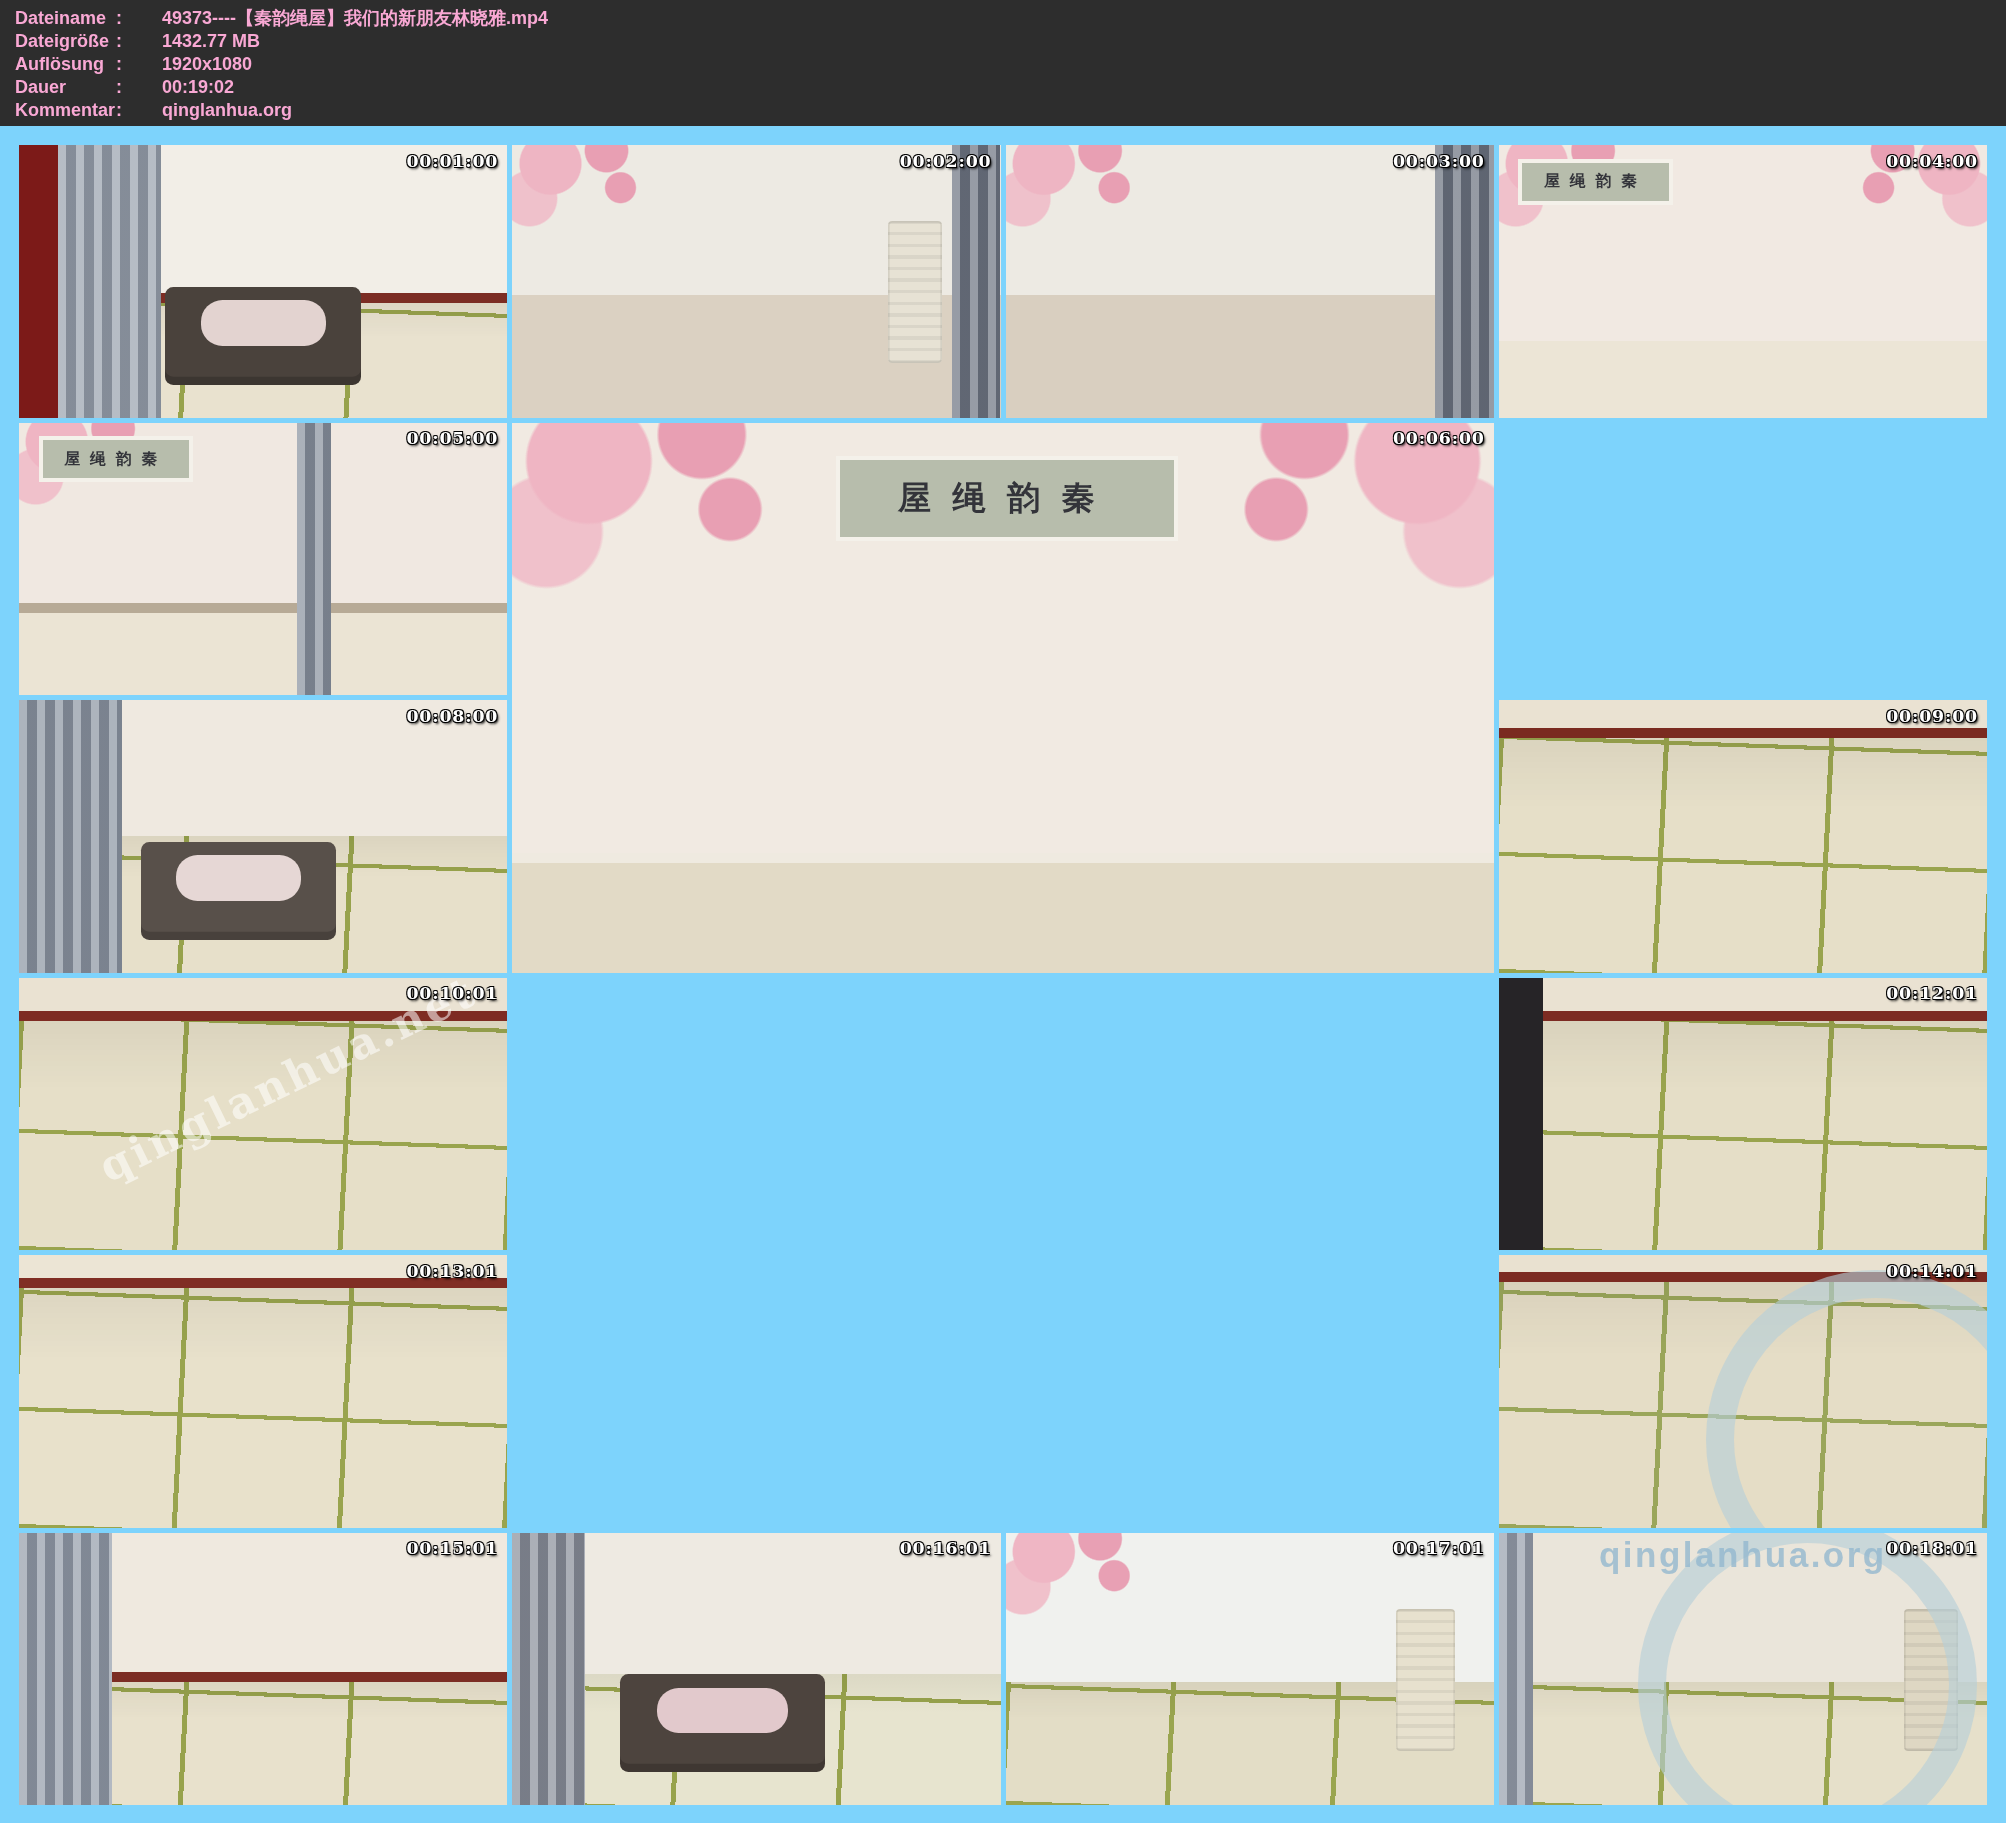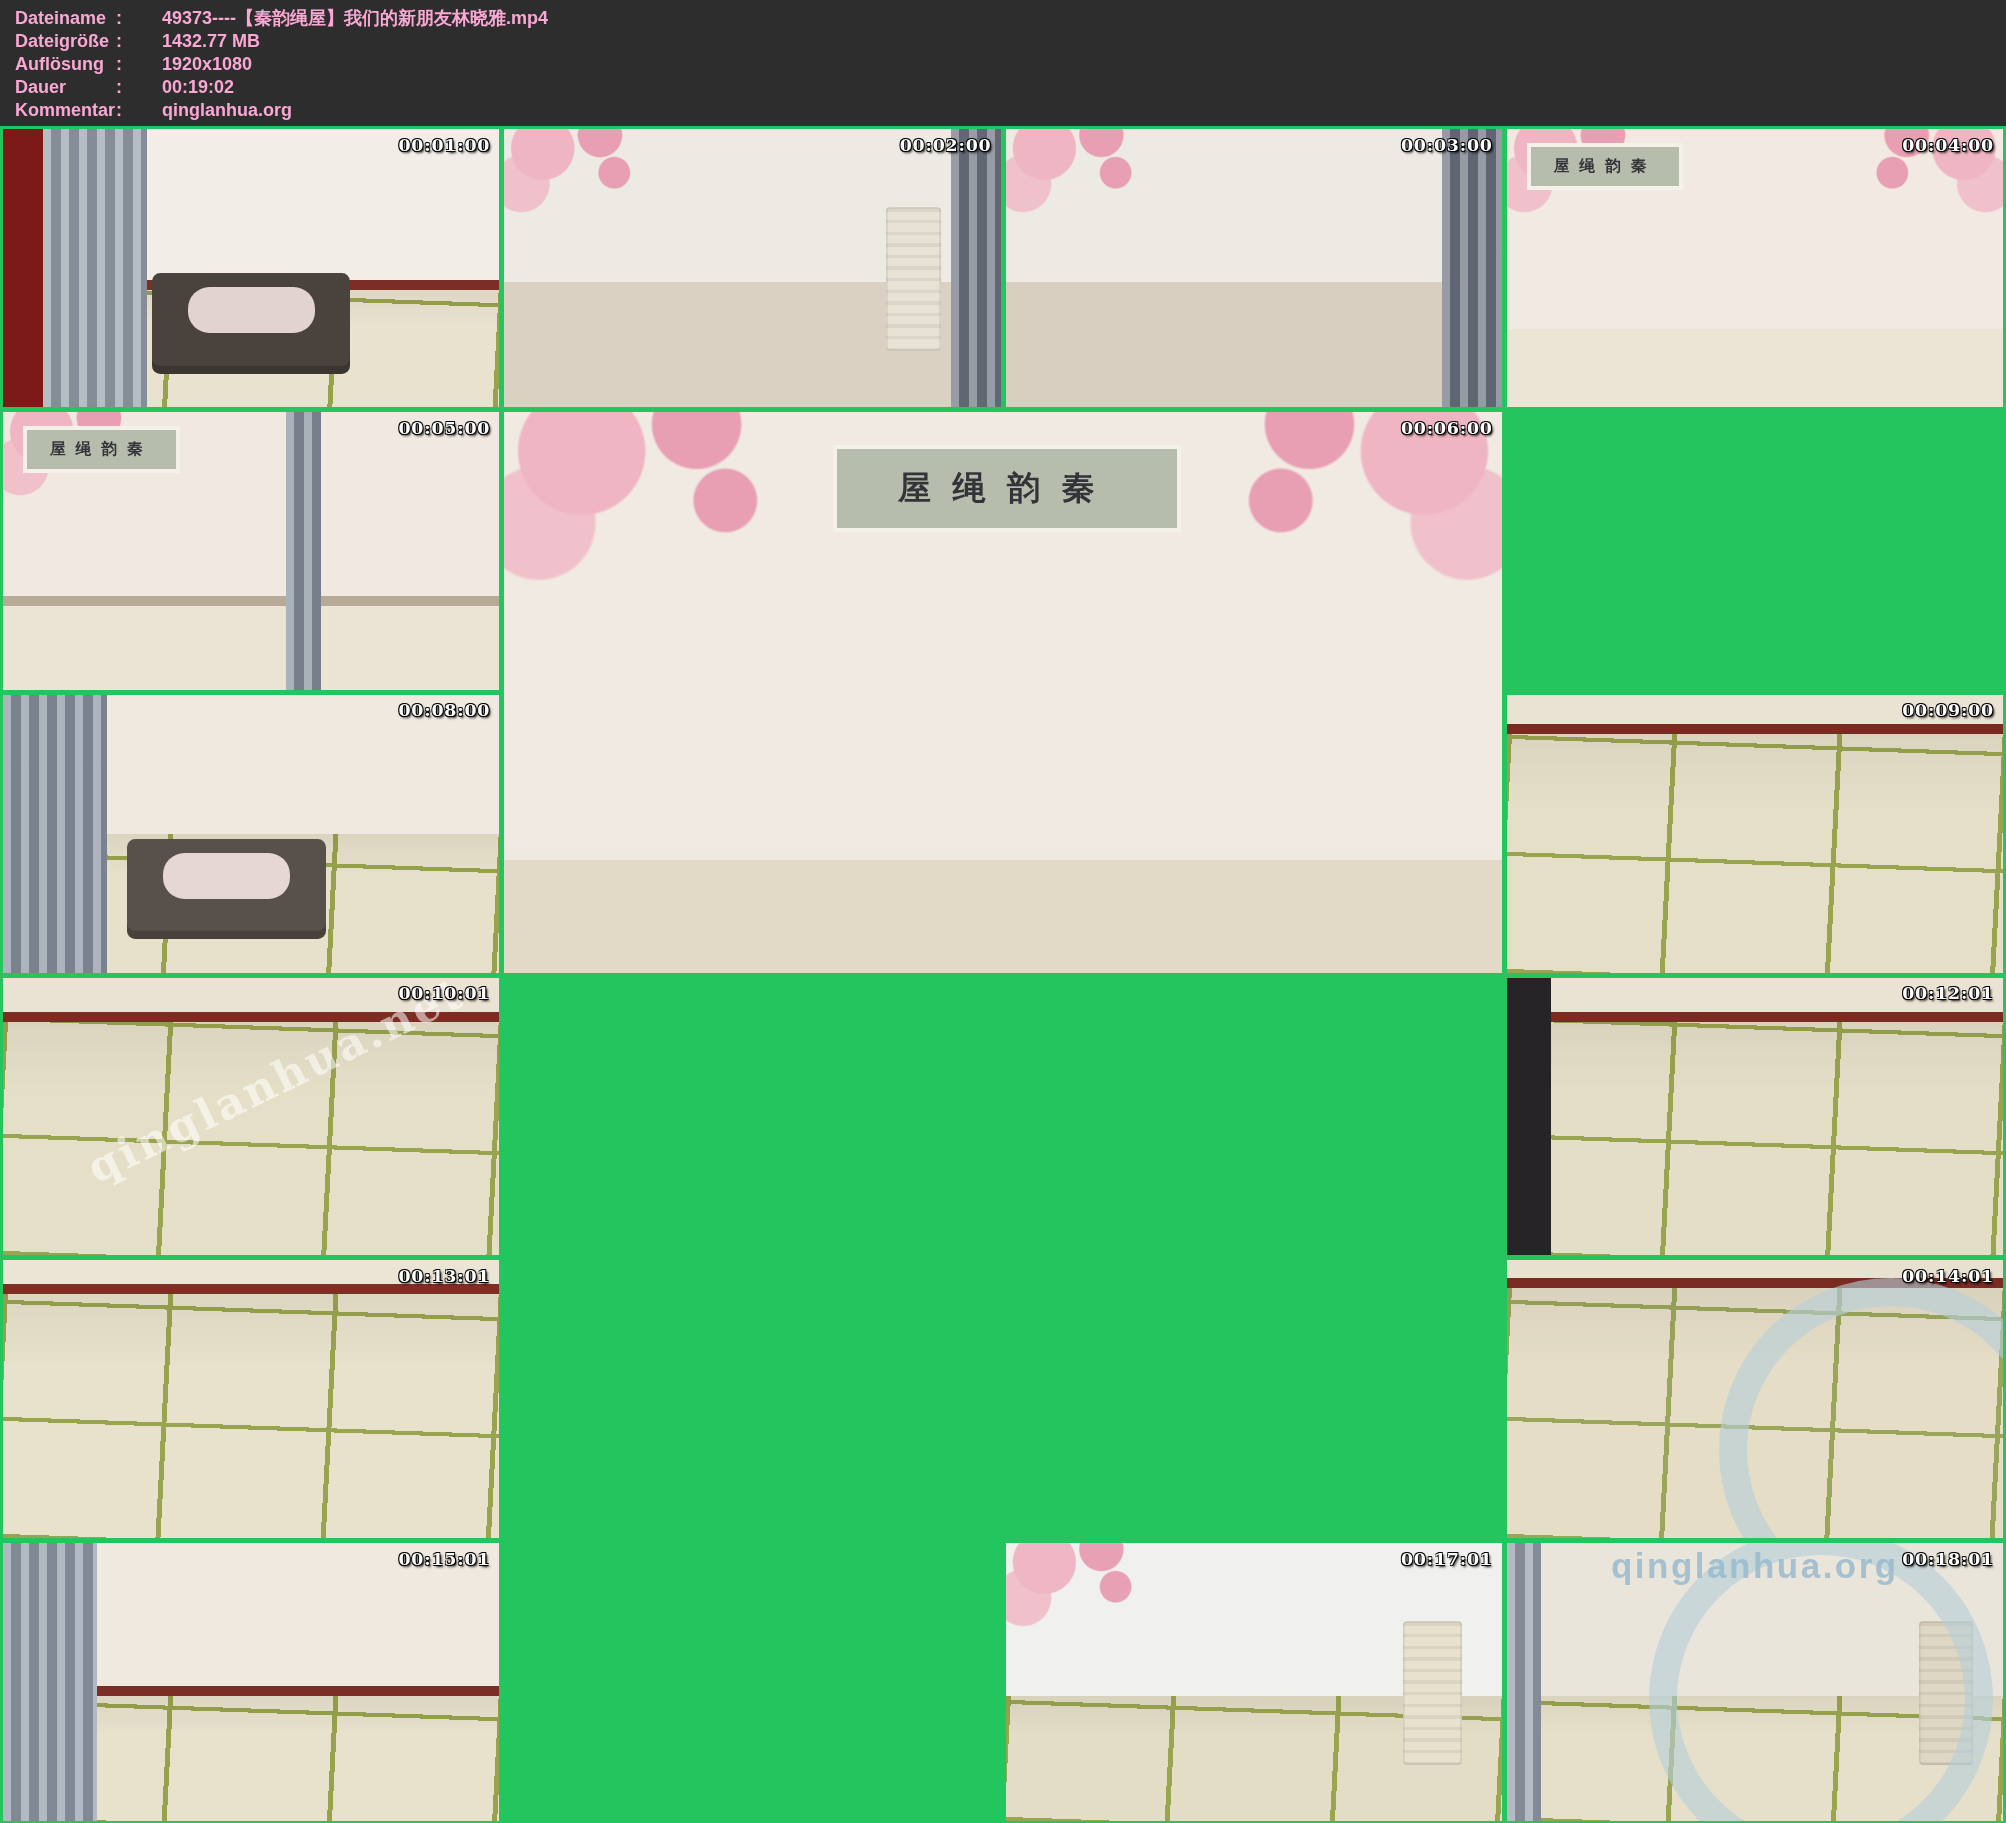--- a/index.html
+++ b/index.html
@@ -7,23 +7,23 @@
        font-family:"Liberation Sans",sans-serif;}
 
   
   .meta{position:absolute;top:0;left:0;width:2006px;height:126px;background:#2d2d2d;
         box-sizing:border-box;padding:7.4px 0 0 15px;}
   .mrow{display:grid;grid-template-columns:101px 31px 1fr;height:23px;line-height:23px;}
   .mlabel,.mcolon,.mvalue{color:#f9a8d4;font-size:18px;font-weight:700;white-space:nowrap;}
   .mvalue{padding-left:15px;}
 
   
-  .grid{position:absolute;top:126px;left:0;width:2006px;height:1698px;background:#22c55e;
+  .grid{position:absolute;top:126px;left:0;width:2006px;height:1698px;background:#7dd3fc;
         display:grid;grid-template-columns:repeat(4,1fr);grid-template-rows:repeat(6,1fr);
-        gap:5px;padding:3px;box-sizing:border-box;}
+        gap:5px;padding:19px;box-sizing:border-box;}
   .thumb{position:relative;overflow:hidden;background:#d8d0c0;}
   .layer{position:absolute;}
   .wall{left:0;right:0;top:0;}
   .wall.lattice{background-image:
       repeating-linear-gradient(90deg,var(--ln) 0 1.7px,transparent 1.7px 33px),
       repeating-linear-gradient(0deg,var(--ln) 0 1.7px,transparent 1.7px 40px);}
   .floor{left:0;right:0;bottom:0;}
   .floor.tatami{background-image:
       linear-gradient(rgba(0,0,0,0.05),rgba(255,255,255,0) 30%),
       repeating-linear-gradient(93deg,var(--ln) 0 5px,transparent 5px 165px),
@@ -184,20 +184,29 @@
       <div class="layer wm-ring" style="border: 28px solid rgba(181, 207, 216, 0.78); right: -12%; bottom: -30%;"></div>
       <span class="ts">00:14:01</span>
     </div>
     <div class="thumb" style="grid-area: 6 / 1 / span 1 / span 1;">
       <div class="layer wall" style="height: 55%; background: rgb(239, 233, 223);"></div>
       <div class="layer floor tatami" style="height: 45%; background-color: rgb(232, 225, 204); --ln: #97a24c;"></div>
       <div class="layer baseboard" style="top: calc(55% - 10px); background: rgb(124, 45, 36);"></div>
       <div class="layer strip pleat" style="left: 0%; width: 19%; background-color: rgb(149, 158, 171);"></div>
       <span class="ts">00:15:01</span>
     </div>
+    <div class="thumb" style="grid-area: 6 / 2 / span 1 / span 1;">
+      <div class="layer wall lattice" style="height: 52%; background: rgb(238, 234, 226); --ln: #d9d0c3;"></div>
+      <div class="layer floor tatami" style="height: 48%; background-color: rgb(231, 228, 207); --ln: #97a24c;"></div>
+      <div class="layer strip pleat" style="left: 0%; width: 15%; background-color: rgb(139, 144, 155);"></div>
+      <div class="layer sofa" style="left: 22%; width: 42%; background: rgb(77, 68, 62);">
+        <div class="pillow" style="background: rgb(239, 213, 216);"></div>
+      </div>
+      <span class="ts">00:16:01</span>
+    </div>
     <div class="thumb" style="grid-area: 6 / 3 / span 1 / span 1;">
       <div class="layer wall lattice" style="height: 55%; background: rgb(240, 241, 238); --ln: #dcd6cb;"></div>
       <div class="layer floor tatami" style="height: 45%; background-color: rgb(227, 221, 198); --ln: #9aa54f;"></div>
       <div class="layer ac" style="left: 80%; width: 12%; background-color: rgb(231, 225, 206);"></div>
       <div class="layer blossom tl" style="--b1: #efb3c2; --b2: #e89cb1; --b3: #f0bfca;"></div>
       <span class="ts">00:17:01</span>
     </div>
     <div class="thumb" style="grid-area: 6 / 4 / span 1 / span 1;">
       <div class="layer wall lattice" style="height: 55%; background: rgb(234, 229, 218); --ln: #bcac90;"></div>
       <div class="layer floor tatami" style="height: 45%; background-color: rgb(230, 224, 202); --ln: #9aa54f;"></div>

